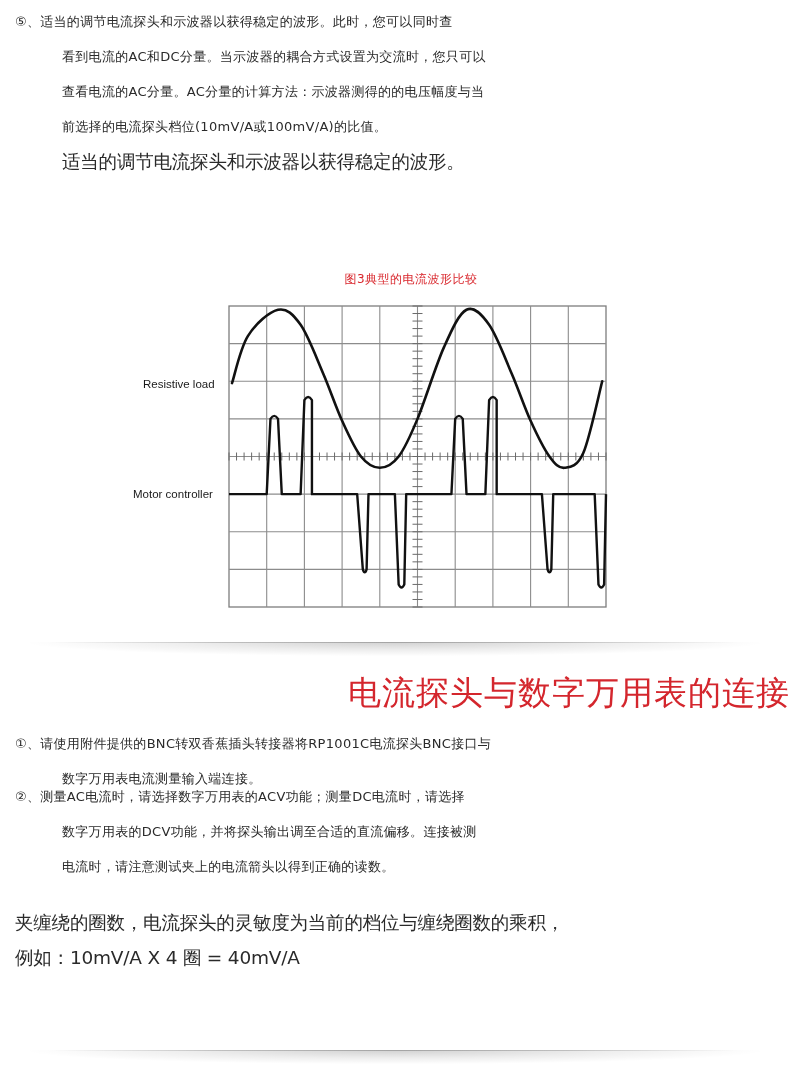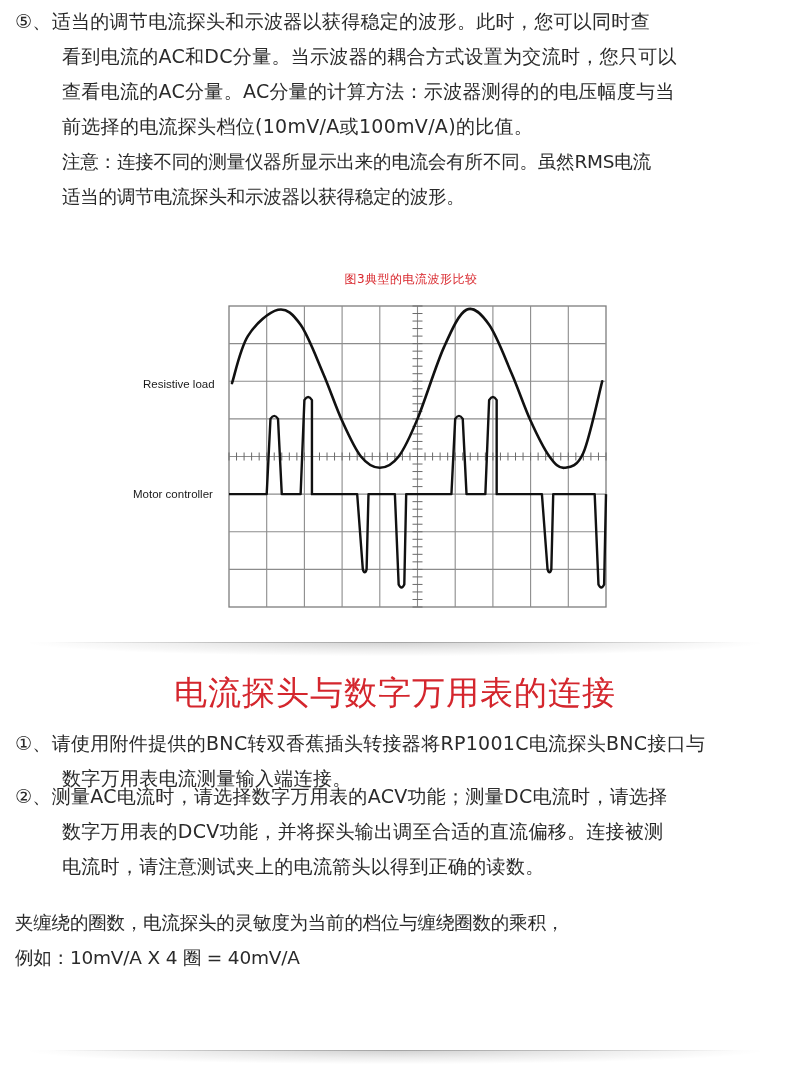--- a/index.html
+++ b/index.html
@@ -1,49 +1,48 @@
 <!DOCTYPE html>
 <html><head>
 <meta charset="utf-8">
 <style>
   html, body { margin: 0; padding: 0; background: #ffffff; }
   body { width: 790px; height: 1079px; position: relative; overflow: hidden;
          font-family: "DejaVu Sans", "Liberation Sans", sans-serif; color: #222; }
-  .para { position: absolute; font-size: 19px; line-height: 35px; color: #2a2a2a; letter-spacing: 0.3px; }
+  .para { position: absolute; font-size: 13px; line-height: 35px; color: #2a2a2a; letter-spacing: 0.3px; }
   .line { white-space: nowrap; display: block; height: 35px; }
   .p5 { left: 15px; top: 4px; }
   .indent { padding-left: 47px; }
   .note1 { left: 62px; top: 144px; font-size: 18.5px; letter-spacing: -0.2px; }
   .fig-title { position: absolute; left: 16px; width: 790px; top: 271px; text-align: center;
                font-size: 12px; color: #d9262c; letter-spacing: 0.5px; }
   .scope { position: absolute; left: 0; top: 0; }
   .label-scope { position: absolute; font-family: "Liberation Sans", sans-serif; font-weight: normal;
                  font-size: 11.5px; color: #1a1a1a; white-space: nowrap; }
   .divider { position: absolute; left: 30px; width: 730px; height: 14px;
              background: radial-gradient(ellipse at 50% 0%, rgba(0,0,0,0.18) 0%, rgba(0,0,0,0.07) 40%, rgba(0,0,0,0) 72%); }
   .divider::before { content: ""; position: absolute; left: 20px; right: 20px; top: 0; height: 1px;
                      background: linear-gradient(to right, rgba(0,0,0,0), rgba(0,0,0,0.18) 25%, rgba(0,0,0,0.22) 50%, rgba(0,0,0,0.18) 75%, rgba(0,0,0,0)); }
-  .section-title { position: absolute; left: 0; width: 790px; top: 671px; text-align: center;
+  .section-title { position: absolute; left: 0; width: 790px; top: 671px; text-align: right;
                    font-size: 33px; color: #d4262d; letter-spacing: 1px; font-weight: normal; }
   .p1 { left: 15px; top: 726px; }
   .p2 { left: 15px; top: 779px; }
   .note2 { left: 15px; top: 905px; font-size: 18.5px; letter-spacing: -0.2px; }
 </style>
 </head>
 <body>
 
 <div class="para p5">
   <span class="line">⑤、适当的调节电流探头和示波器以获得稳定的波形。此时，您可以同时查</span>
   <span class="line indent">看到电流的AC和DC分量。当示波器的耦合方式设置为交流时，您只可以</span>
   <span class="line indent">查看电流的AC分量。AC分量的计算方法：示波器测得的的电压幅度与当</span>
   <span class="line indent">前选择的电流探头档位(10mV/A或100mV/A)的比值。</span>
 </div>
 
 <div class="para note1">
-  <span class="line">注意：连接不同的测量仪器所显示出来的电流会有所不同。虽然RMS电流</span>
   <span class="line">适当的调节电流探头和示波器以获得稳定的波形。</span>
 </div>
 
 <div class="fig-title">图3典型的电流波形比较</div>
 
 <div class="label-scope" style="left:143px; top:378px;">Resistive load</div>
 <div class="label-scope" style="left:133px; top:488px;">Motor controller</div>
 
 <svg class="scope" width="790" height="620" viewBox="0 0 790 620">
   <rect x="229" y="306" width="377" height="301" fill="#ffffff" stroke="#7d7d7d" stroke-width="1.3"></rect>

